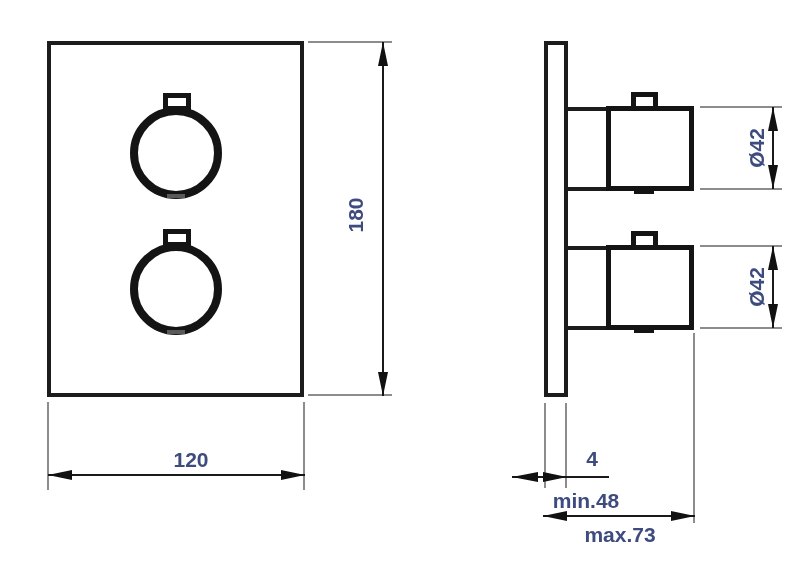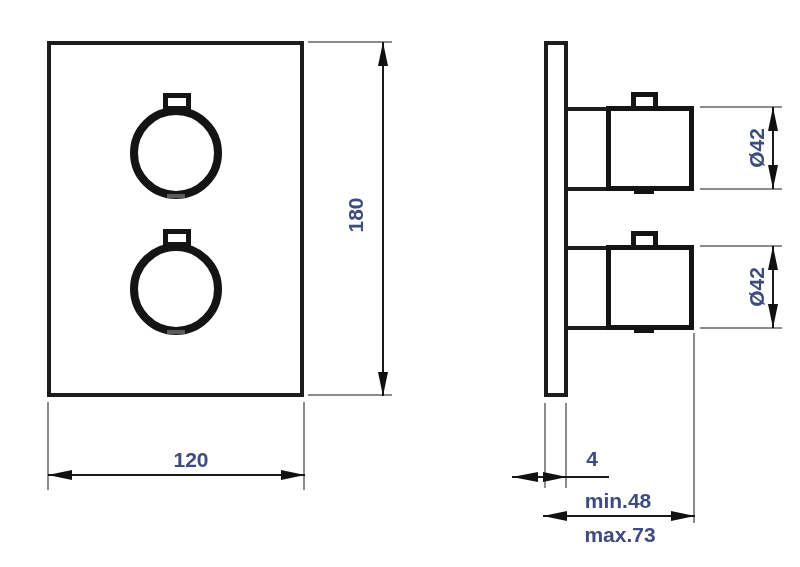--- a/index.html
+++ b/index.html
@@ -107,17 +107,17 @@
     <div class="abs arr arr-left" style="left:512px;top:472px;border-right-width:26px;"></div>
     <div class="abs arr arr-right" style="left:543px;top:472px;border-left-width:24px;"></div>
     <div class="abs dimtext" style="left:572px;top:448px;width:40px;height:22px;">4</div>
   </div>
 
   <div>
     <div class="abs ext" style="left:693px;top:333px;width:2px;height:190px;"></div>
     <div class="abs dim" style="left:543px;top:515px;width:152px;height:2px;"></div>
     <div class="abs arr arr-left" style="left:543px;top:511px;"></div>
     <div class="abs arr arr-right" style="left:671px;top:511px;"></div>
-    <div class="abs dimtext" style="left:568px;top:490px;width:100px;height:22px;">min.48</div>
+    <div class="abs dimtext" style="left:536px;top:490px;width:100px;height:22px;">min.48</div>
     <div class="abs dimtext" style="left:570px;top:524px;width:100px;height:22px;">max.73</div>
   </div>
 
 </div>
 
 </body></html>

